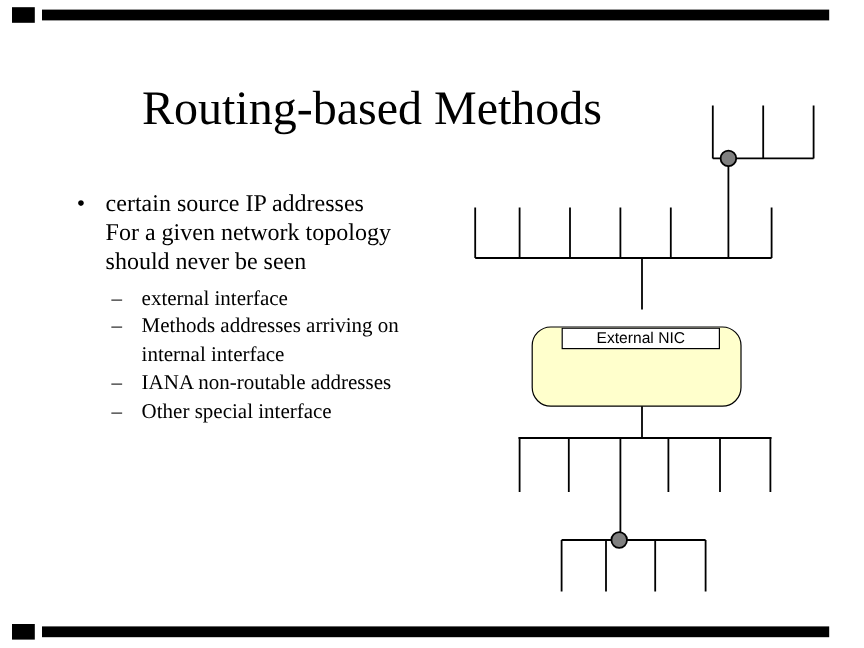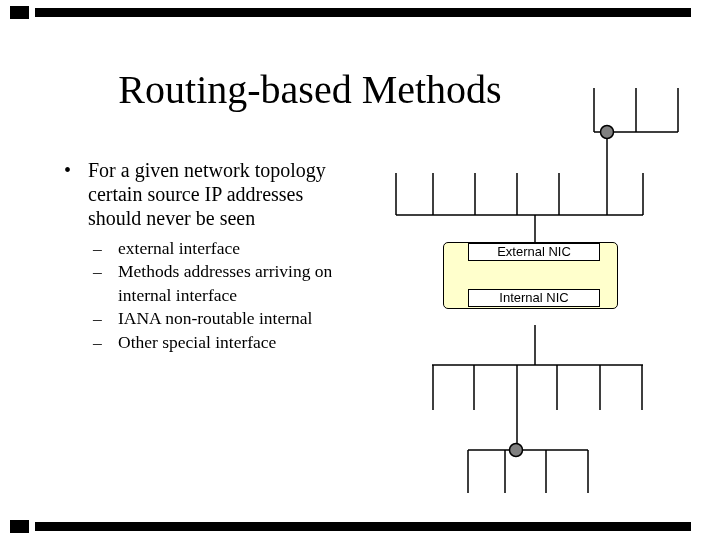--- a/index.html
+++ b/index.html
@@ -76,25 +76,25 @@
     fill: none;
   }
   .diagram circle {
     fill: var(--node-fill);
     stroke: var(--line-color);
     stroke-width: 1.5;
   }
 
   .nic-panel {
     position: absolute;
-    left: 443px; top: 242px;
+    left: 443px; top: 272px;
     width: 173px; height: 65px;
     background: var(--nic-panel-fill);
     border: 1px solid var(--line-color);
-    border-radius: 5px;
+    border-radius: 16px;
   }
   .nic-box {
     position: absolute;
     left: 24px;
     width: 130px; height: 16px;
     background: var(--nic-box-fill);
     border: 1px solid var(--line-color);
     text-align: center;
     font-family: "Liberation Sans", "DejaVu Sans", sans-serif;
     font-size: 13px;
@@ -112,43 +112,43 @@
   <div class="bar bar-top-long"></div>
   <div class="bar bar-bottom-square"></div>
   <div class="bar bar-bottom-long"></div>
 
   <h1 class="title">Routing-based Methods</h1>
 
   <div class="bullets">
     <div class="main-bullet">
       <span class="marker">•</span>
       <div class="text">
+        <div>certain source IP addresses</div>
         <div>For a given network topology</div>
-        <div>certain source IP addresses</div>
         <div>should never be seen</div>
       </div>
     </div>
     <div class="sub-list">
       <div class="sub-bullet">
         <span class="marker">–</span>
         <div class="text">
           <div>external interface</div>
         </div>
       </div>
       <div class="sub-bullet">
         <span class="marker">–</span>
         <div class="text">
           <div>Methods addresses arriving on</div>
           <div>internal interface</div>
         </div>
       </div>
       <div class="sub-bullet">
         <span class="marker">–</span>
         <div class="text">
-          <div>IANA non-routable internal</div>
+          <div>IANA non-routable addresses</div>
         </div>
       </div>
       <div class="sub-bullet">
         <span class="marker">–</span>
         <div class="text">
           <div>Other special interface</div>
         </div>
       </div>
     </div>
   </div>
@@ -172,18 +172,15 @@
     <path d="M468,450 H588 M468,450 V493 M505,450 V493 M546,450 V493 M588,450 V493"></path>
 
     <circle cx="607" cy="132" r="6.5"></circle>
     <circle cx="516" cy="450" r="6.5"></circle>
   </svg>
 
   <div class="nic-panel">
     <div class="nic-box nic-box-external">
       <span>External NIC</span>
     </div>
-    <div class="nic-box nic-box-internal">
-      <span>Internal NIC</span>
-    </div>
   </div>
 
 </div>
 
 </body></html>

